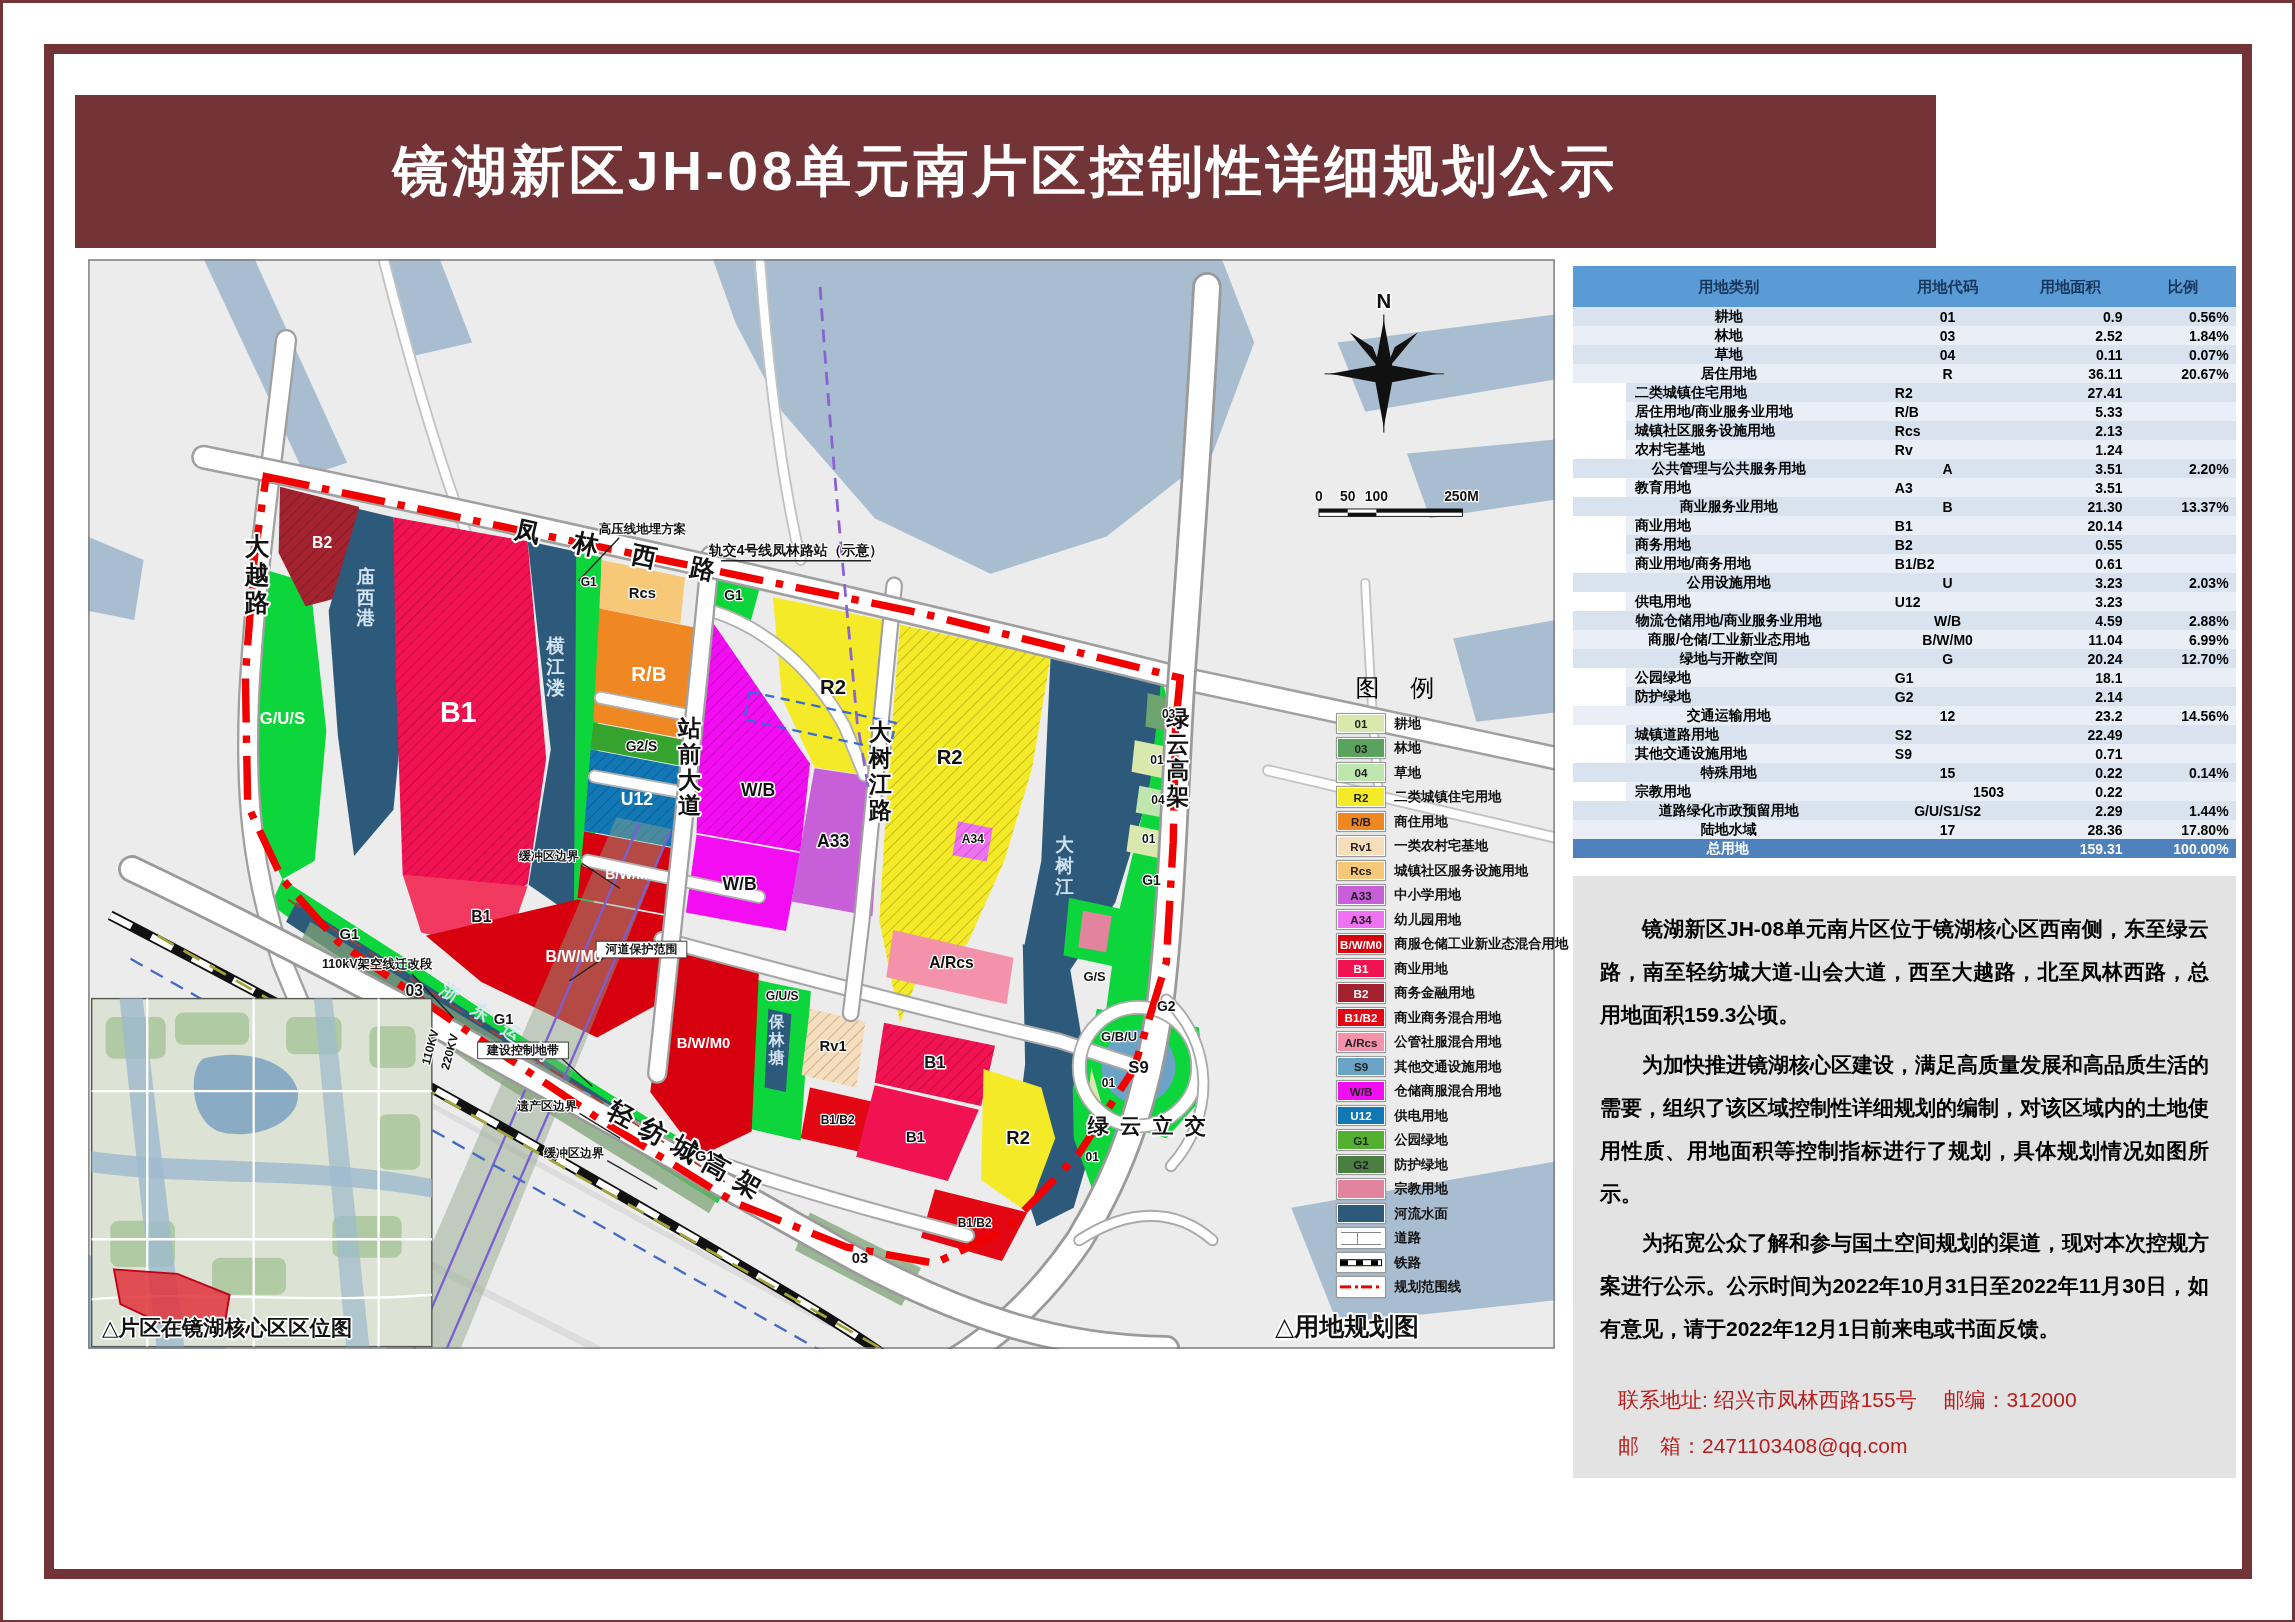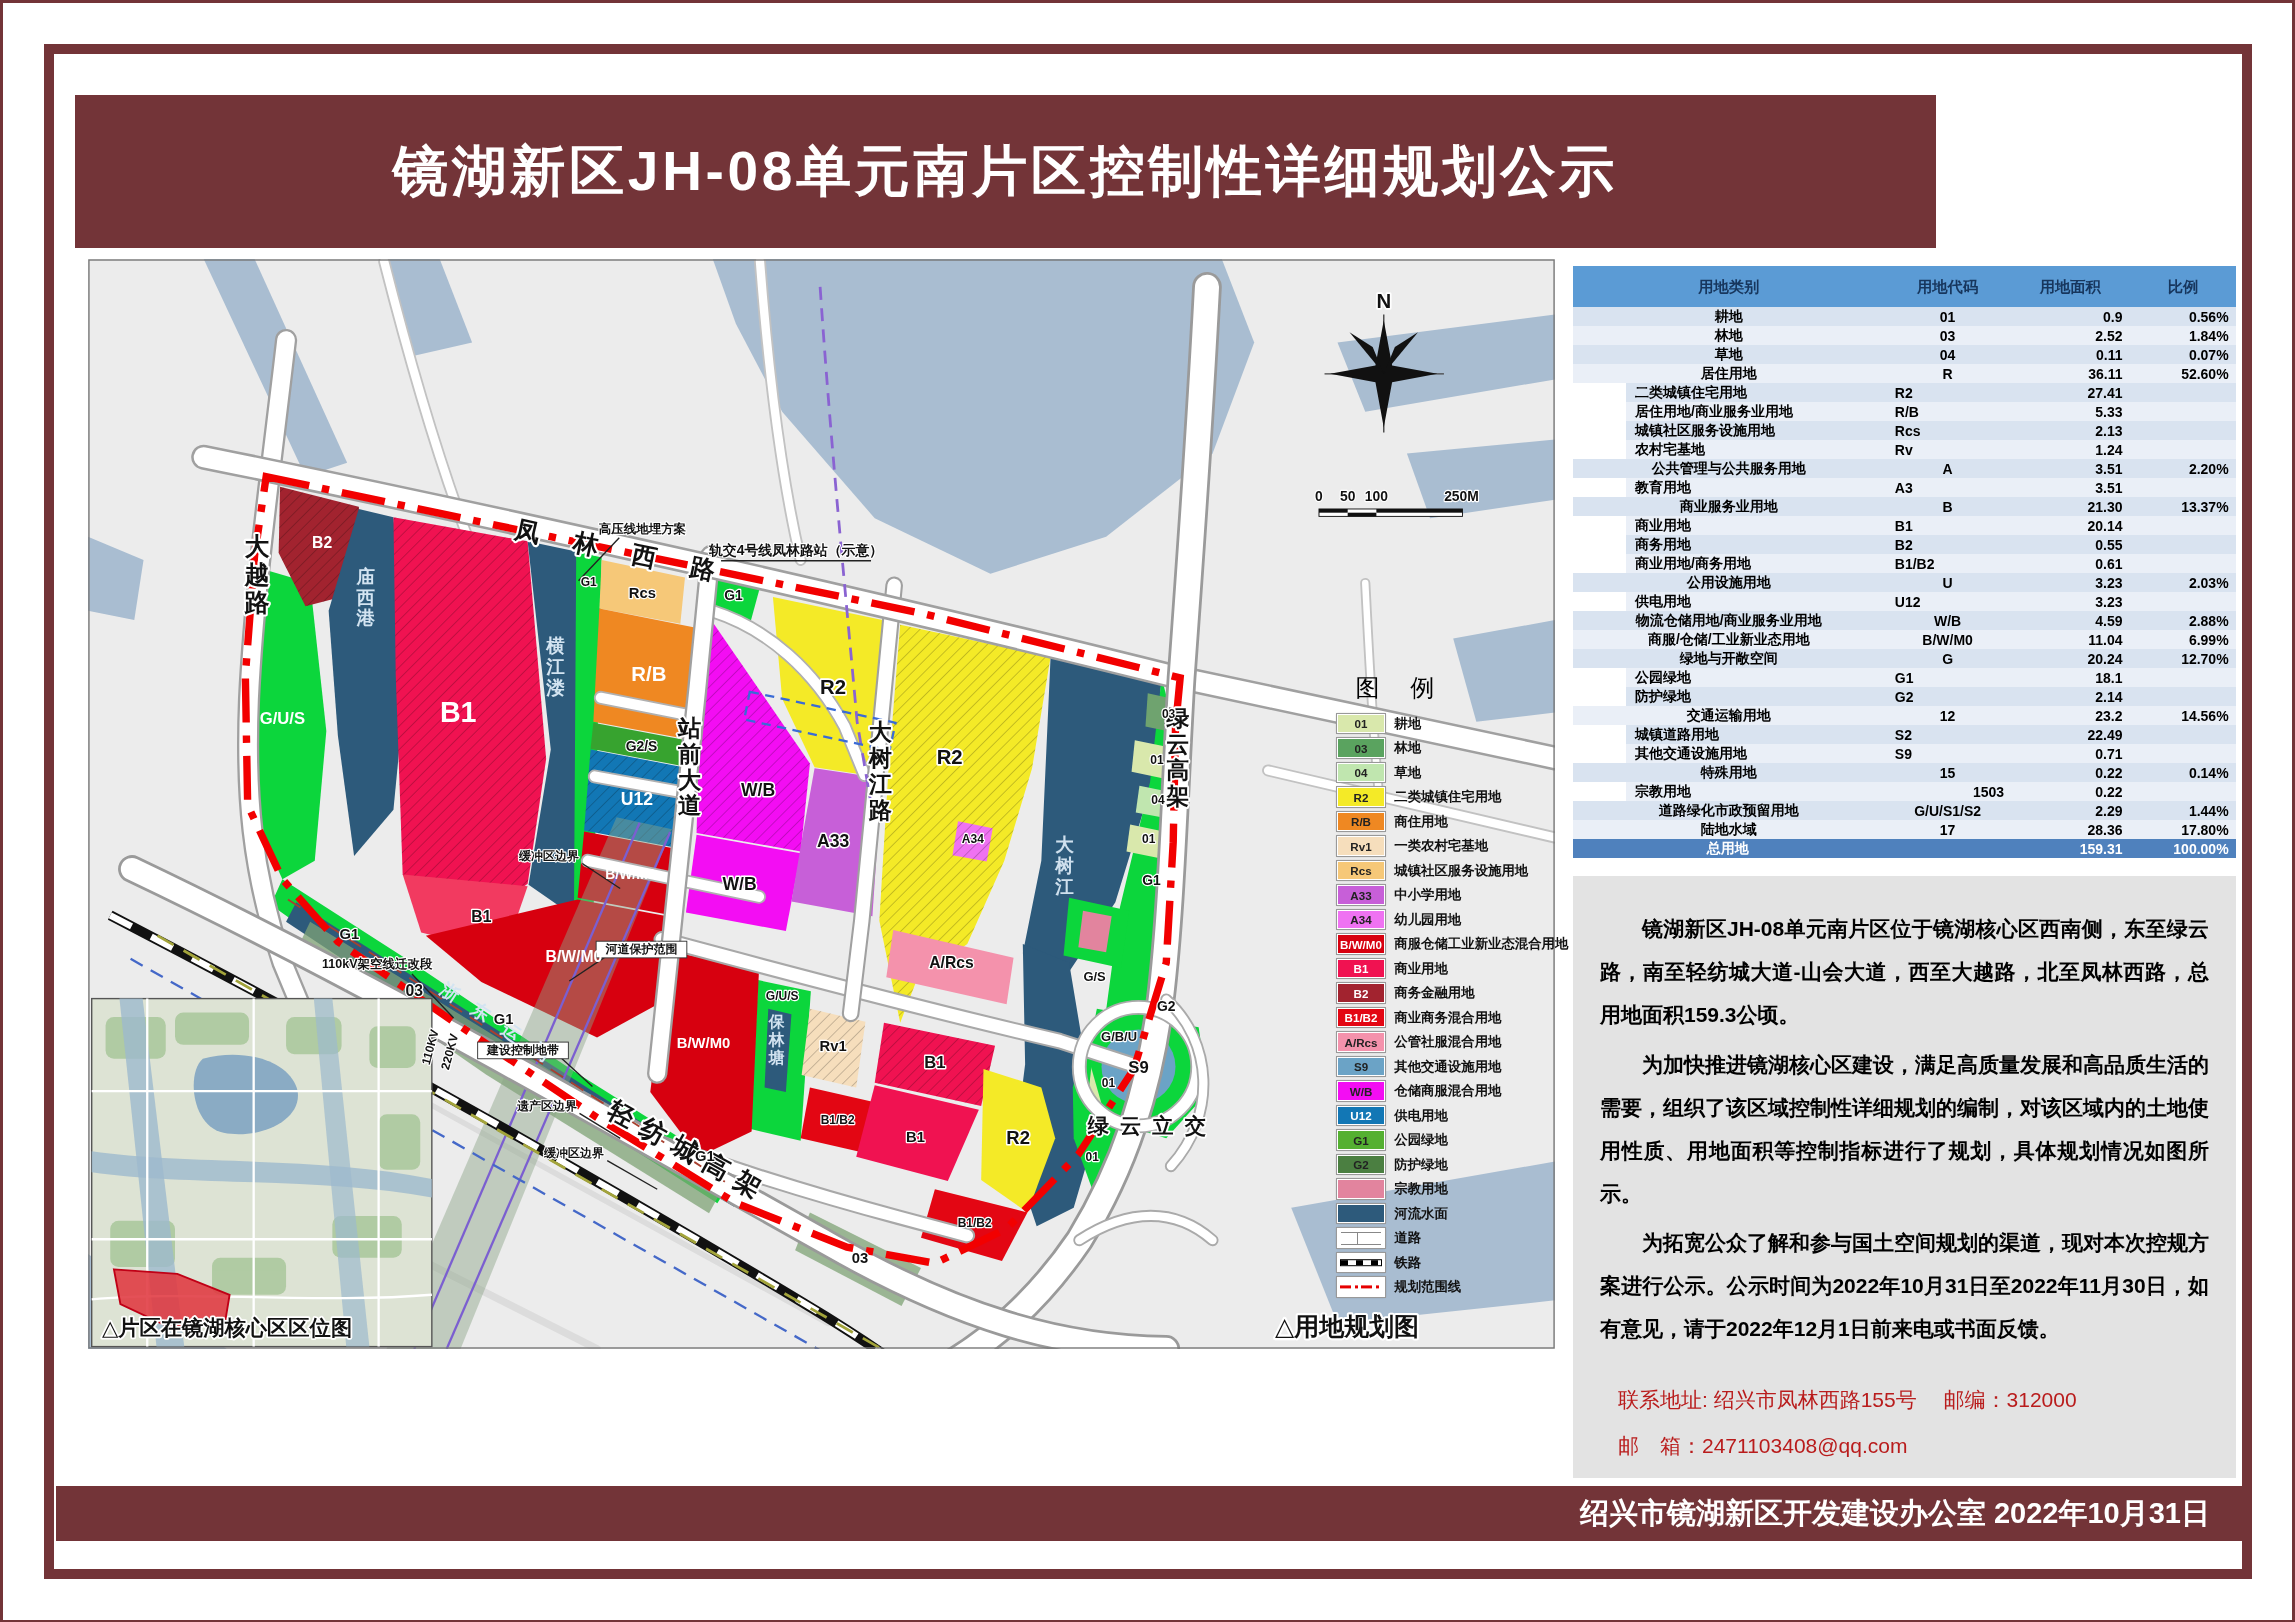--- a/index.html
+++ b/index.html
@@ -513,21 +513,21 @@
           <tr>
             <td class="c-name">草地</td>
             <td class="c-code">04</td>
             <td class="c-area">0.11</td>
             <td class="c-pct">0.07%</td>
           </tr>
           <tr>
             <td class="c-name">居住用地</td>
             <td class="c-code">R</td>
             <td class="c-area">36.11</td>
-            <td class="c-pct">52.60%</td>
+            <td class="c-pct">20.67%</td>
           </tr>
           <tr class="sub">
             <td class="c-name">二类城镇住宅用地</td>
             <td class="c-code">R2</td>
             <td class="c-area">27.41</td>
             <td class="c-pct"></td>
           </tr>
           <tr class="sub">
             <td class="c-name">居住用地/商业服务业用地</td>
             <td class="c-code">R/B</td>
@@ -679,15 +679,14 @@
   <div class="text-panel">
     <p>镜湖新区JH-08单元南片区位于镜湖核心区西南侧，东至绿云路，南至轻纺城大道-山会大道，西至大越路，北至凤林西路，总用地面积159.3公顷。</p>
     <p>为加快推进镜湖核心区建设，满足高质量发展和高品质生活的需要，组织了该区域控制性详细规划的编制，对该区域内的土地使用性质、用地面积等控制指标进行了规划，具体规划情况如图所示。</p>
     <p>为拓宽公众了解和参与国土空间规划的渠道，现对本次控规方案进行公示。公示时间为2022年10月31日至2022年11月30日，如有意见，请于2022年12月1日前来电或书面反馈。</p>
     <div class="contact">
       <div>联系地址: 绍兴市凤林西路155号　 邮编：312000</div>
       <div>邮　箱：2471103408@qq.com</div>
     </div>
   </div>
 
-  <div class="footer-band">绍兴市镜湖新区开发建设办公室  2022年10月31日</div>
 </div>
 
 
 </body></html>

